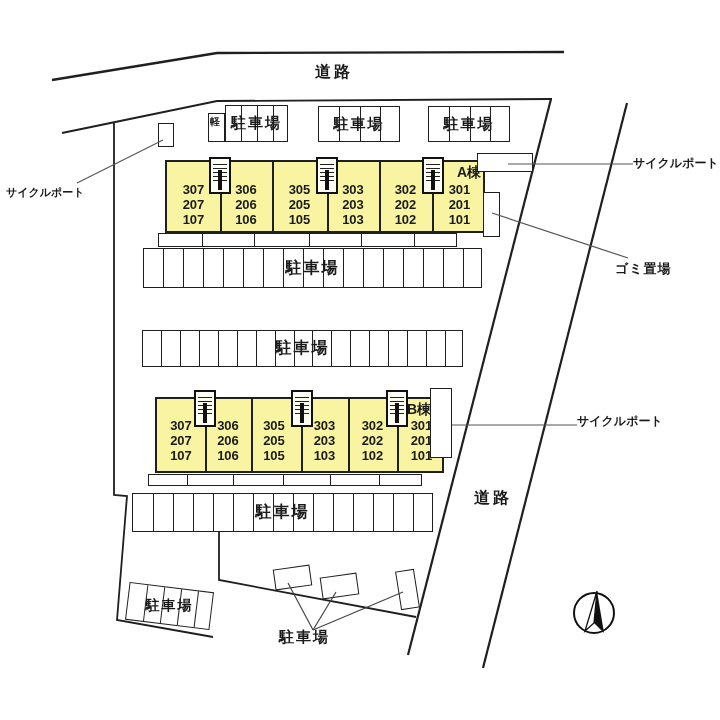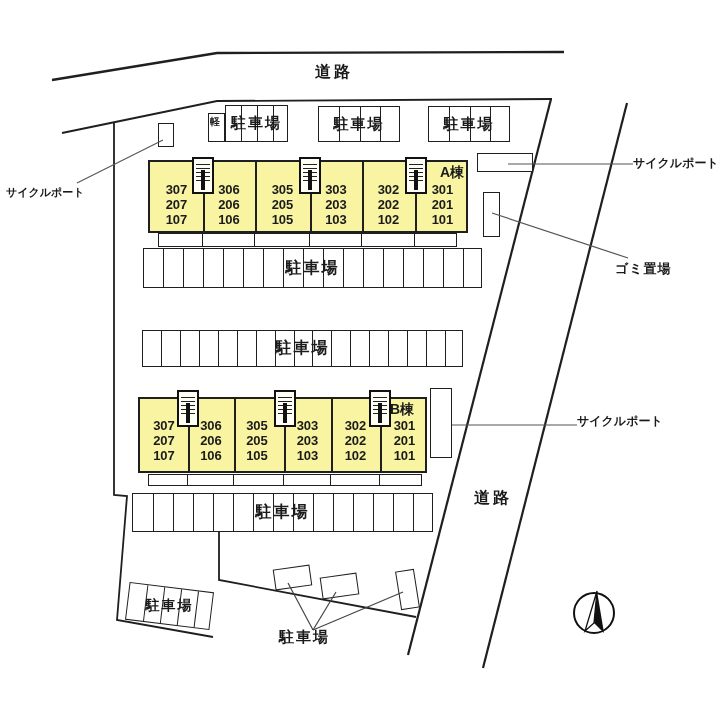--- a/index.html
+++ b/index.html
@@ -2,21 +2,21 @@
 <html><head>
 <meta charset="utf-8">
 <style>
   html,body{margin:0;padding:0;background:#fff;}
   .plan{
     position:relative;width:720px;height:720px;background:#ffffff;
     font-family:"Liberation Sans","DejaVu Sans",sans-serif;color:#1a1a1a;overflow:hidden;
   }
   .layer{position:absolute;left:0;top:0;width:720px;height:720px;}
   .box{position:absolute;border:1.5px solid #1f1f1f;background:#ffffff;box-sizing:border-box;}
-  .building{position:absolute;background:#F8F4A2;border:2px solid #1f1f1f;box-sizing:border-box;}
+  .building{position:absolute;background:#F8F4A2;border:2px solid #1f1f1f;box-sizing:border-box;margin-left:17px;}
   .bdiv{position:absolute;top:0;bottom:0;width:1.5px;background:#1f1f1f;}
   .stall{position:absolute;top:0;bottom:0;width:1px;background:#1f1f1f;}
   .tower{position:absolute;background:#fffef5;border:2px solid #111;box-sizing:border-box;}
   .tower .hatch{position:absolute;left:2px;right:2px;top:16%;height:56%;
     background:repeating-linear-gradient(to bottom,#222 0 1px,transparent 1px 4px);}
   .tower .bar{position:absolute;left:calc(50% - 2px);width:4px;top:34%;bottom:2px;background:#111;}
   .units{position:absolute;text-align:center;font-weight:700;font-size:13px;line-height:15px;}
   .row-label{position:absolute;left:0;top:0;right:0;bottom:0;display:flex;align-items:center;
     justify-content:center;font-weight:700;letter-spacing:2px;white-space:nowrap;}
   .bldg-label{position:absolute;font-weight:700;font-size:14px;white-space:nowrap;}

